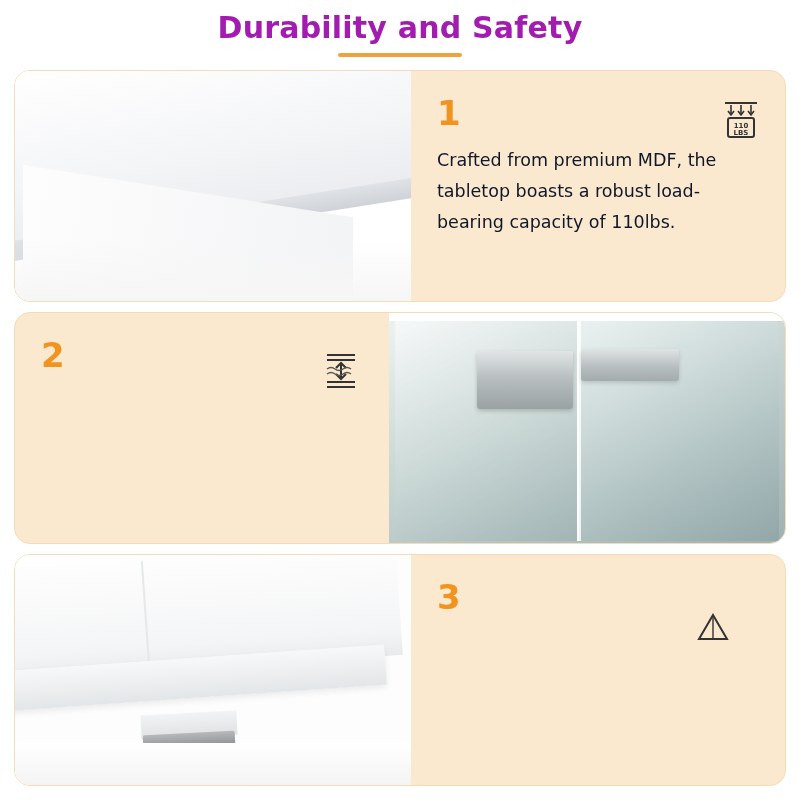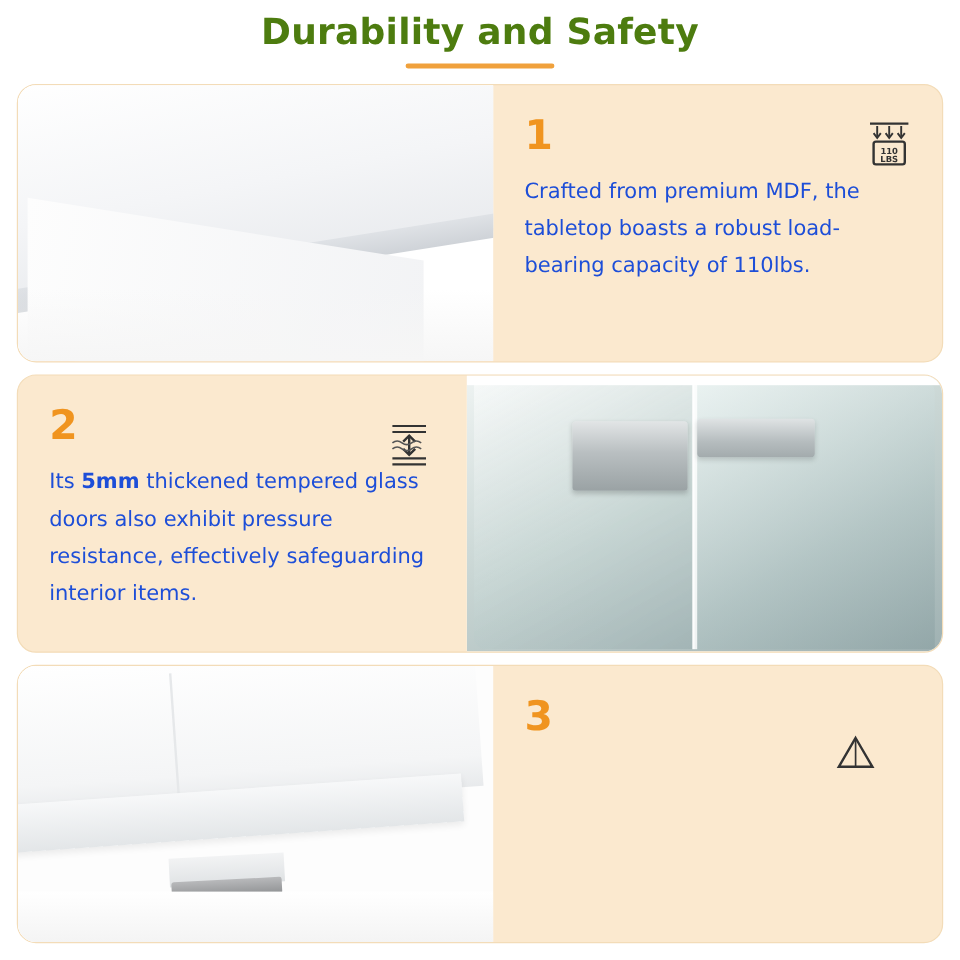--- a/index.html
+++ b/index.html
@@ -21,21 +21,21 @@
   }
 
   
   .title-wrap {
     text-align: center;
     padding-top: 10px;
   }
   .title {
     font-size: 30px;
     font-weight: bold;
-    color: #4d7c0f;
+    color: #a21caf;
     letter-spacing: 0.2px;
     line-height: 36px;
   }
   .title-rule {
     width: 124px;
     height: 4px;
     background: #f0a13c;
     margin: 7px auto 0 auto;
     border-radius: 2px;
   }
@@ -77,21 +77,21 @@
     font-size: 34px;
     font-weight: bold;
     color: #f0941f;
     line-height: 36px;
     margin: 0 0 14px 0;
     letter-spacing: 1px;
   }
   .body-text {
     font-size: 17.5px;
     line-height: 31px;
-    color: #1d4ed8;
+    color: #0f172a;
   }
   .body-text b {
     font-weight: bold;
   }
 
   .corner-icon {
     position: absolute;
     top: 28px;
     right: 22px;
     width: 44px;
@@ -326,21 +326,20 @@
       <div class="img2-bg"></div>
       <div class="img2-glassL"></div>
       <div class="img2-glassR"></div>
       <div class="img2-seam"></div>
       <div class="img2-topedge"></div>
       <div class="img2-handleL"></div>
       <div class="img2-handleR"></div>
     </div>
     <div class="panel-text">
       <div class="step-num">2</div>
-      <div class="body-text"><span>Its </span><b>5mm</b><span> thickened tempered glass doors also exhibit pressure resistance, effectively safeguarding interior items.</span></div>
       <div class="corner-icon">
         <svg viewBox="0 0 44 44" width="44" height="44" aria-hidden="true">
           <g stroke="#333" stroke-width="1.8" fill="none">
             <line x1="8" y1="6" x2="36" y2="6"></line>
             <line x1="8" y1="11" x2="36" y2="11"></line>
             <line x1="8" y1="33" x2="36" y2="33"></line>
             <line x1="8" y1="38" x2="36" y2="38"></line>
           </g>
           <g stroke="#333" stroke-width="2" fill="none">
             <line x1="22" y1="14" x2="22" y2="30"></line>

